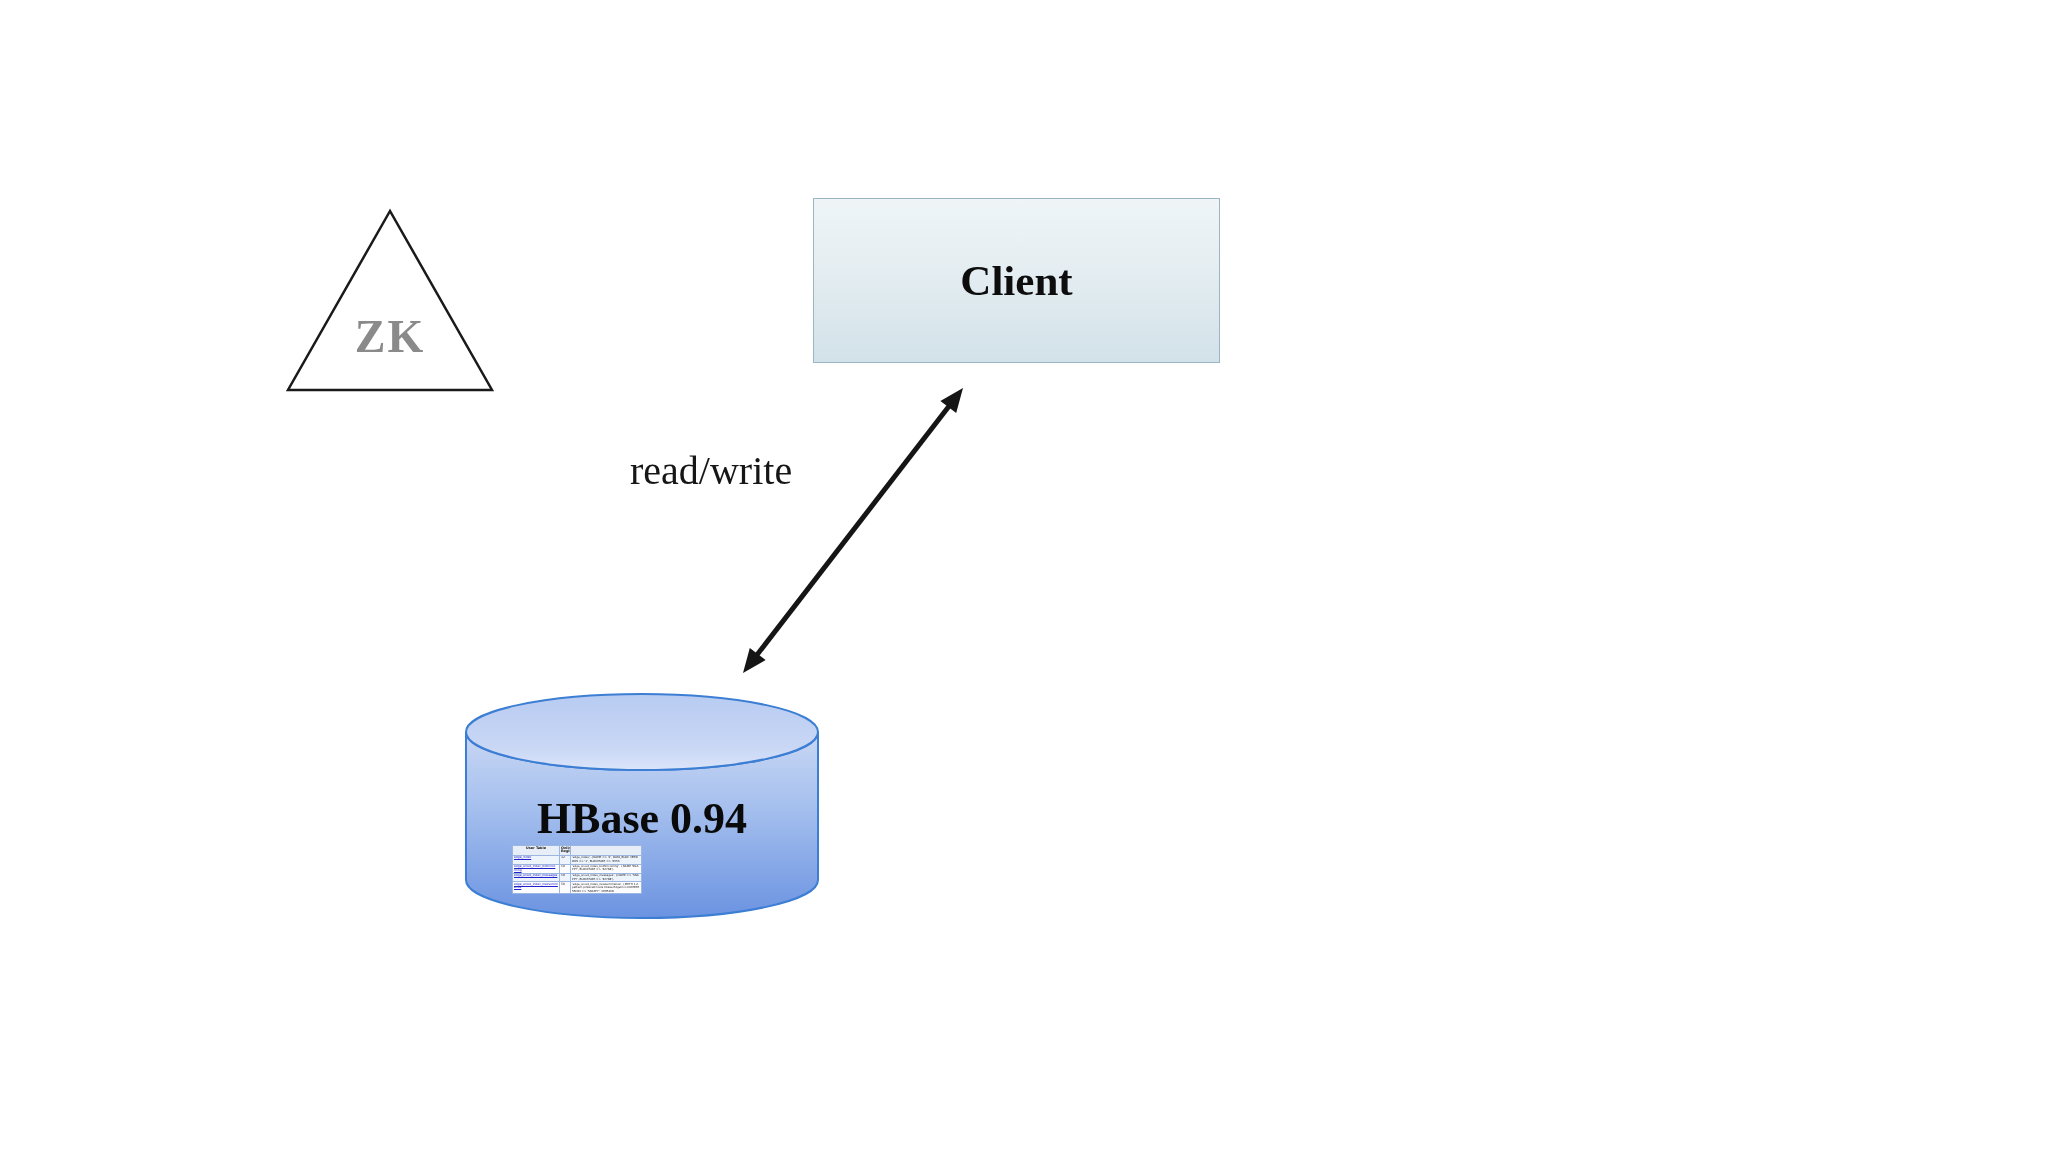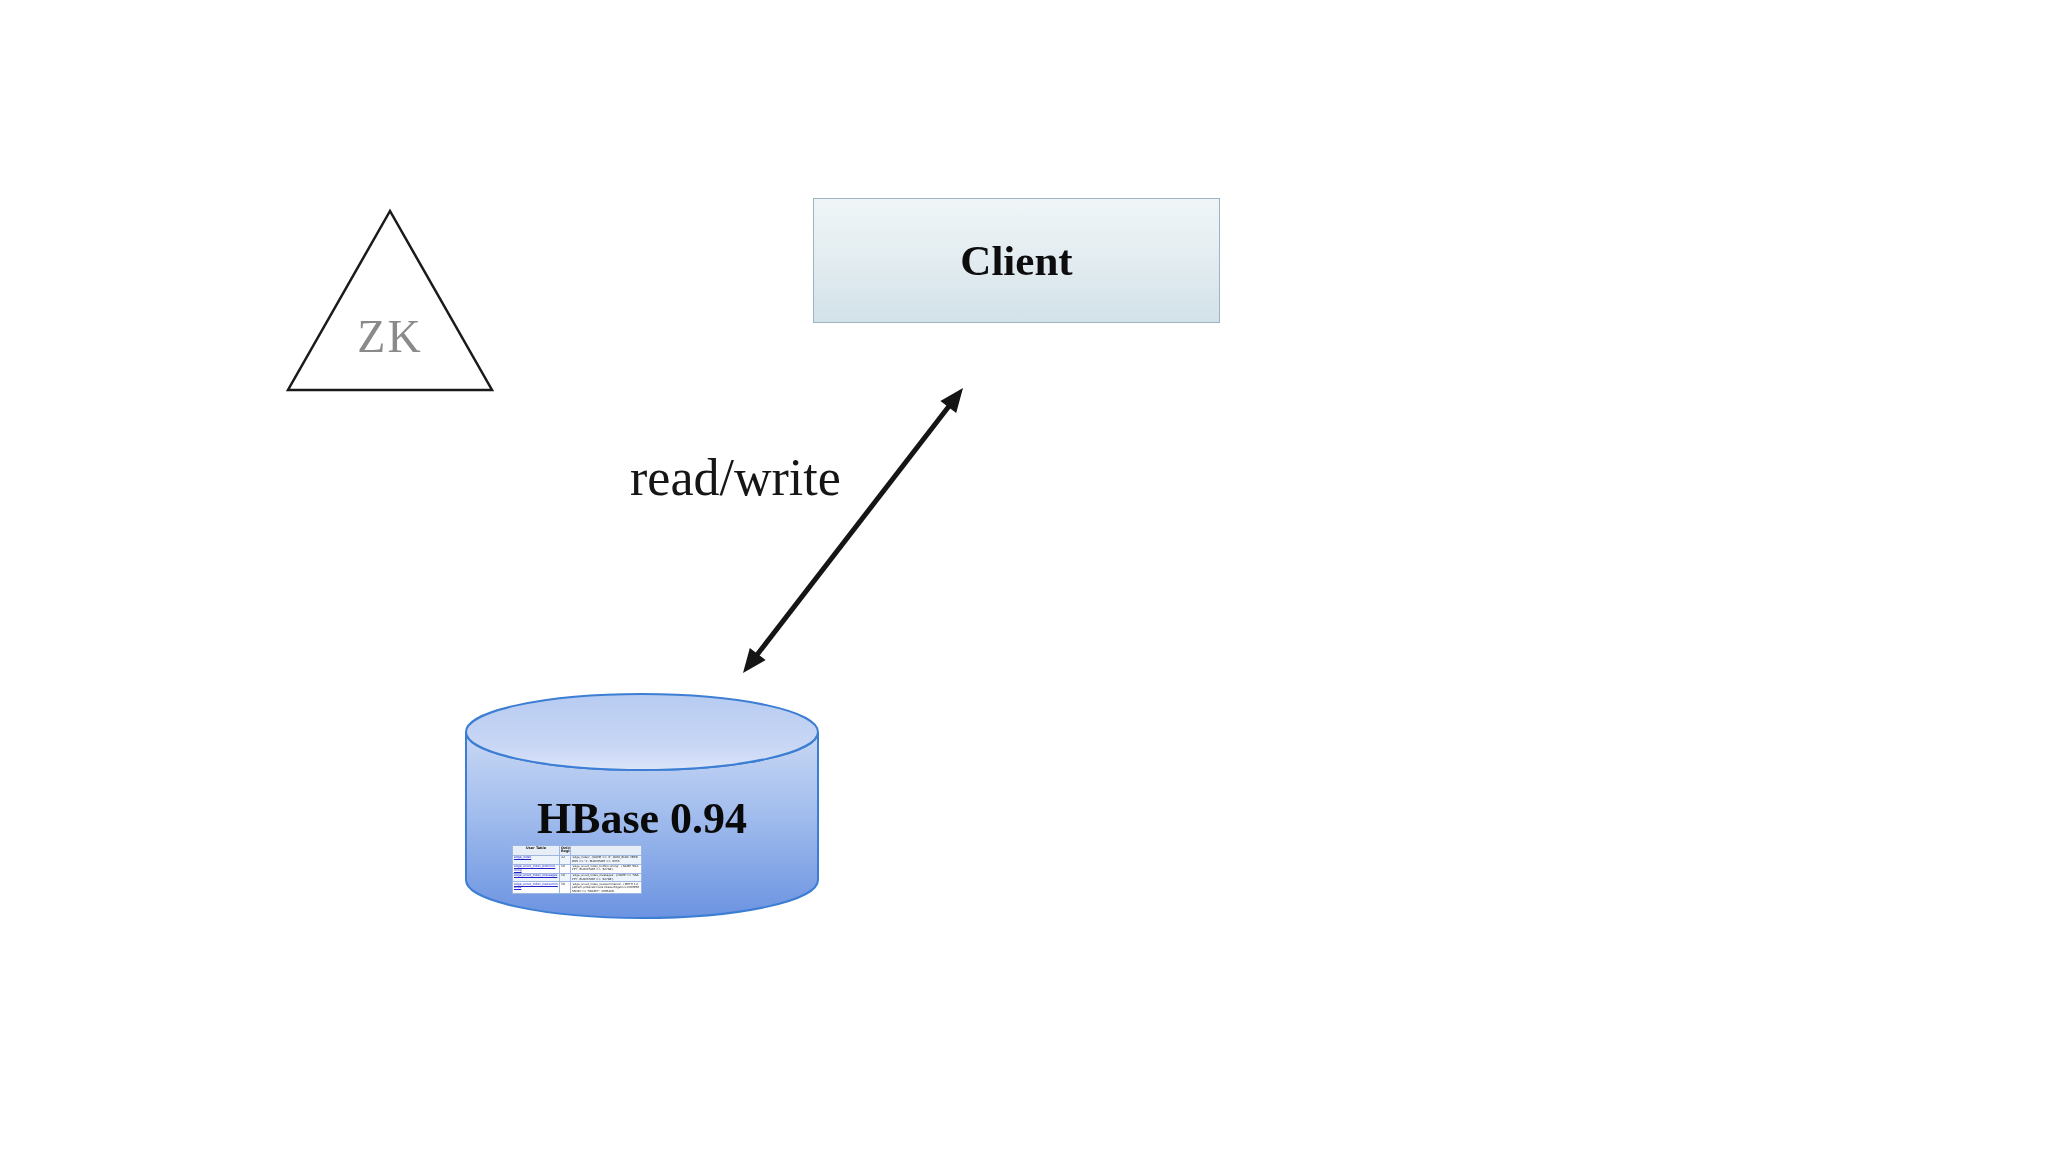--- a/index.html
+++ b/index.html
@@ -23,45 +23,45 @@
     width: 2048px; height: 1152px;
   }
   .label {
     position: absolute;
     color: #141414;
   }
   .zk-label {
     left: 287px; top: 314px; width: 206px;
     text-align: center;
     font-size: 46px;
-    font-weight: normal;
+    font-weight: bold;
     color: #8a8a8a;
     letter-spacing: 2px;
     line-height: 1;
   }
   .client-box {
     position: absolute;
     left: 813px; top: 198px;
-    width: 407px; height: 125px;
+    width: 407px; height: 165px;
     box-sizing: border-box;
     border: 1.5px solid #9db5c2;
     background: linear-gradient(180deg, #eff5f7 0%, #e4edf1 45%, #d2e2e9 100%);
     display: flex;
     align-items: center;
     justify-content: center;
   }
   .client-label {
     font-size: 43px;
     font-weight: bold;
     color: #0d0d0d;
     line-height: 1;
   }
   .readwrite-label {
     left: 630px; top: 447px;
-    font-size: 52px;
+    font-size: 40px;
     color: #161616;
     line-height: 1.2;
   }
   .hbase-label {
     left: 466px; top: 797px; width: 352px;
     text-align: center;
     font-size: 44px;
     font-weight: bold;
     color: #0a0a0a;
     line-height: 1;

